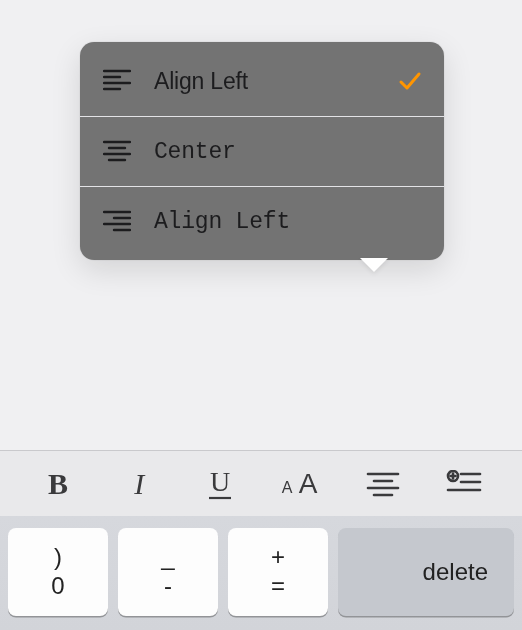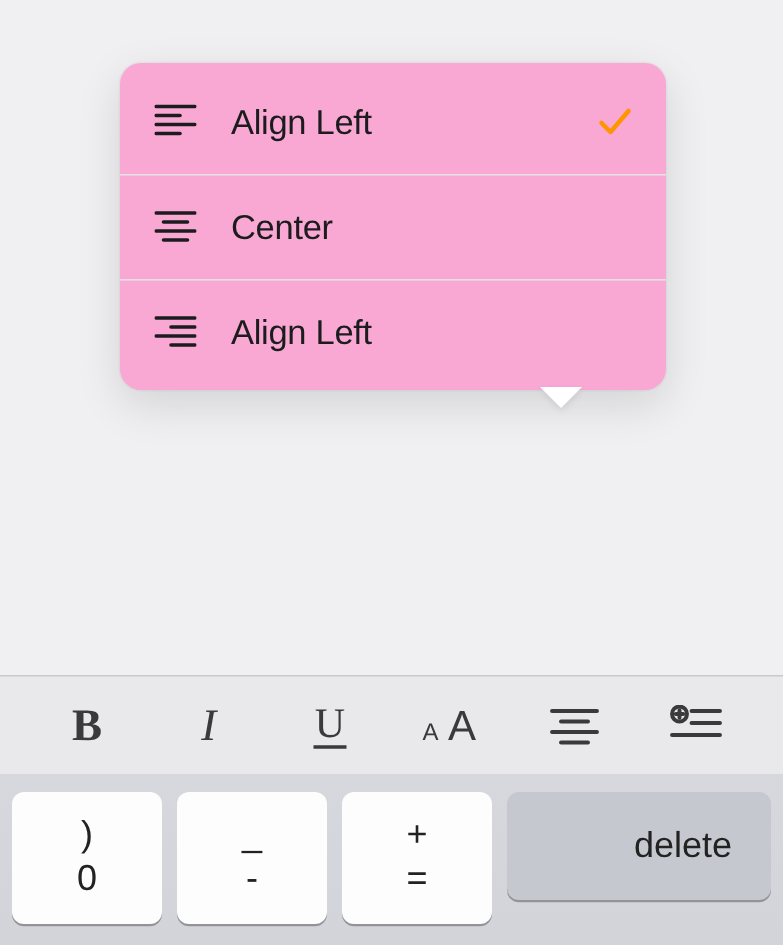--- a/index.html
+++ b/index.html
@@ -10,21 +10,21 @@
     position: relative;
     overflow: hidden;
   }
 
   
   .popover {
     position: absolute;
     left: 80px;
     top: 42px;
     width: 364px;
-    background: #f9a8d4;
+    background: #737373;
     border-radius: 14px;
     box-shadow: 0 10px 30px rgba(0,0,0,0.12), 0 0 0 1px rgba(0,0,0,0.03);
     padding: 4px 0;
   }
   .popover::after {
     content: "";
     position: absolute;
     bottom: -12px;
     right: 56px;
     width: 0; height: 0;
@@ -35,20 +35,21 @@
   }
   .menu-item {
     display: flex;
     align-items: center;
     height: 70px;
     padding: 0 22px 0 20px;
     cursor: pointer;
   }
   .menu-item + .menu-item {
     border-top: 1px solid #e3e3e6;
+    font-family: Liberation Mono, monospace;
   }
   .menu-icon {
     width: 34px;
     display: flex;
     justify-content: center;
     color: #1c1c1e;
   }
   .menu-label {
     flex: 1;
     font-size: 23px;
@@ -118,21 +119,21 @@
     background: #c5c8ce;
     border-radius: 8px;
     box-shadow: 0 1.5px 0 rgba(0,0,0,0.3);
     display: flex;
     align-items: center;
     justify-content: flex-end;
     padding-right: 26px;
     font-size: 24px;
     color: #222;
     cursor: pointer;
-    height: 72px;
+    height: 88px;
   }
 
   svg { display: block; }
 </style>
 </head>
 <body>
 
 <div class="popover">
 
   <div class="menu-item">

